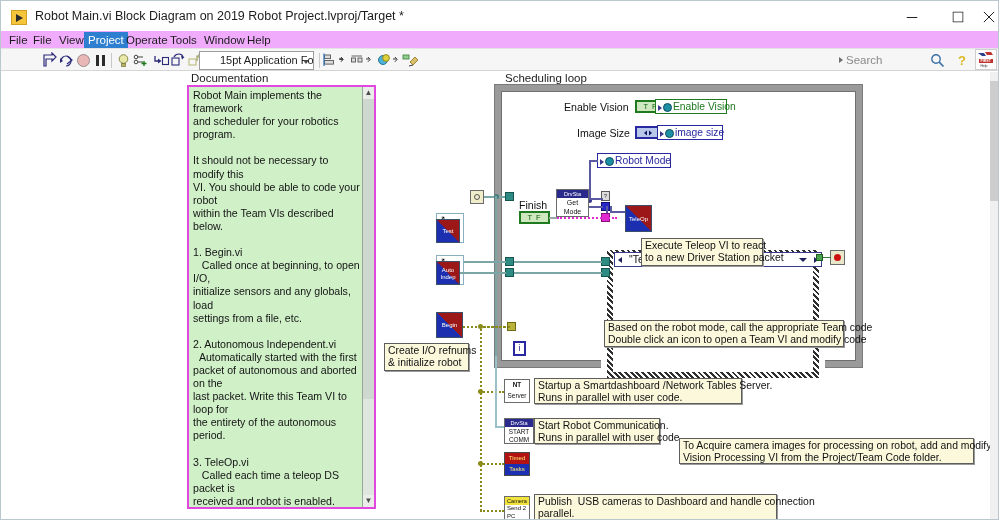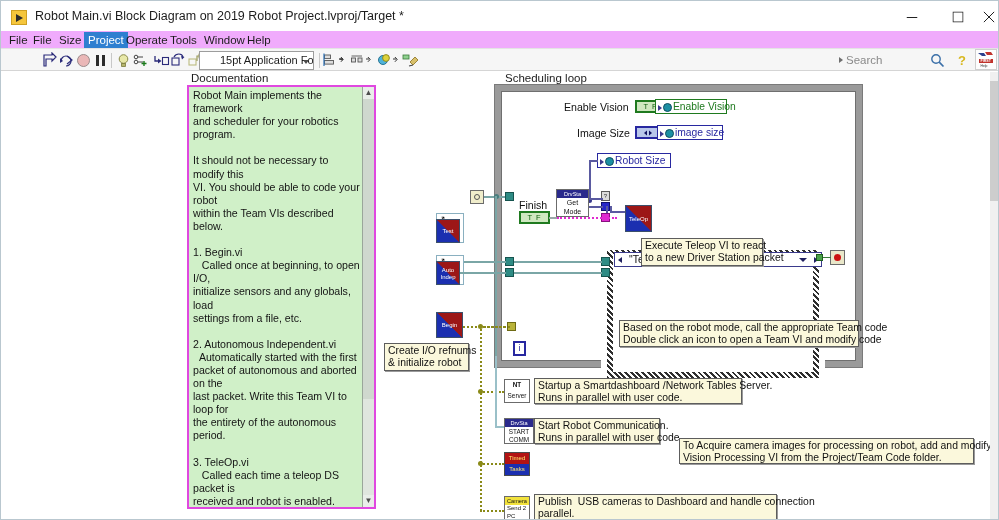--- a/index.html
+++ b/index.html
@@ -636,21 +636,21 @@
       <svg width="11" height="11" viewBox="0 0 11 11">
           <line x1="0" y1="0" x2="11" y2="11" stroke="#222" stroke-width="1"></line>
           <line x1="11" y1="0" x2="0" y2="11" stroke="#222" stroke-width="1"></line>
         </svg>
     </div>
   </div>
 
   <div class="menubar">
     <div class="menu-item" style="left:4px;">File</div>
     <div class="menu-item" style="left:28px;">File</div>
-    <div class="menu-item" style="left:54px;">Size</div>
+    <div class="menu-item" style="left:54px;">View</div>
     <div class="menu-item active" style="left:83px;">Project</div>
     <div class="menu-item" style="left:121px;">Operate</div>
     <div class="menu-item" style="left:165px;">Tools</div>
     <div class="menu-item" style="left:199px;">Window</div>
     <div class="menu-item" style="left:242px;">Help</div>
   </div>
 
   <div class="toolbar">
 
     <div class="tb-ico" style="left:40px;">
@@ -858,21 +858,21 @@
     <div class="wire-blue" style="left:666px; top:60px; width:32px; height:2px;"></div>
     <div class="glob blue" style="left:656px; top:53px; width:66px;">
       <span class="garr"></span>
       <span class="gdot"></span>
       <span>image size</span>
     </div>
 
     <div class="glob blue" style="left:596px; top:81px; width:74px;">
       <span class="garr"></span>
       <span class="gdot"></span>
-      <span>Robot Size</span>
+      <span>Robot Mode</span>
     </div>
     <div class="wire-blue" style="left:588px; top:88px; width:9px; height:2px;"></div>
     <div class="wire-blue" style="left:588px; top:88px; width:2px; height:41px;"></div>
     <div class="junction" style="left:586px; top:126px; background:#3a3a8c;"></div>
 
     <div class="case-struct">
       <div class="case-inner"></div>
       <div class="case-selector">
         <span class="la"></span>
         <span>"Teleop Enabled"</span>
@@ -938,21 +938,21 @@
     </div>
     <div class="wire" style="left:459px; top:200px; width:46px; height:2px;"></div>
 
     <div class="comment" style="left:640px; top:166px; width:122px; height:28px;">Execute Teleop VI to react
 to a new Driver Station packet</div>
 
     <div class="tunnel" style="left:815px; top:182px; width:7px; height:7px; background:#4aa24a; border-color:#1d5d1d;"></div>
     <div class="stop-btn" style="left:829px; top:178px;"></div>
     <div class="wire" style="left:822px; top:185px; width:8px; height:1px; background:#3a7a3a;"></div>
 
-    <div class="comment" style="left:618px; top:248px; width:240px; height:27px;">Based on the robot mode, call the appropriate Team code
+    <div class="comment" style="left:603px; top:248px; width:240px; height:27px;">Based on the robot mode, call the appropriate Team code
 Double click an icon to open a Team VI and modify code</div>
 
     <div class="iter-term" style="left:512px; top:269px;">i</div>
 
     <div class="vi-icon" style="left:435px; top:240px; width:27px; height:26px;">
       <span class="vtxt">Begin</span>
     </div>
     <div class="dotted-h" style="left:462px; top:254px; width:46px;"></div>
     <div class="tunnel-y" style="left:506px; top:250px;"></div>
 

